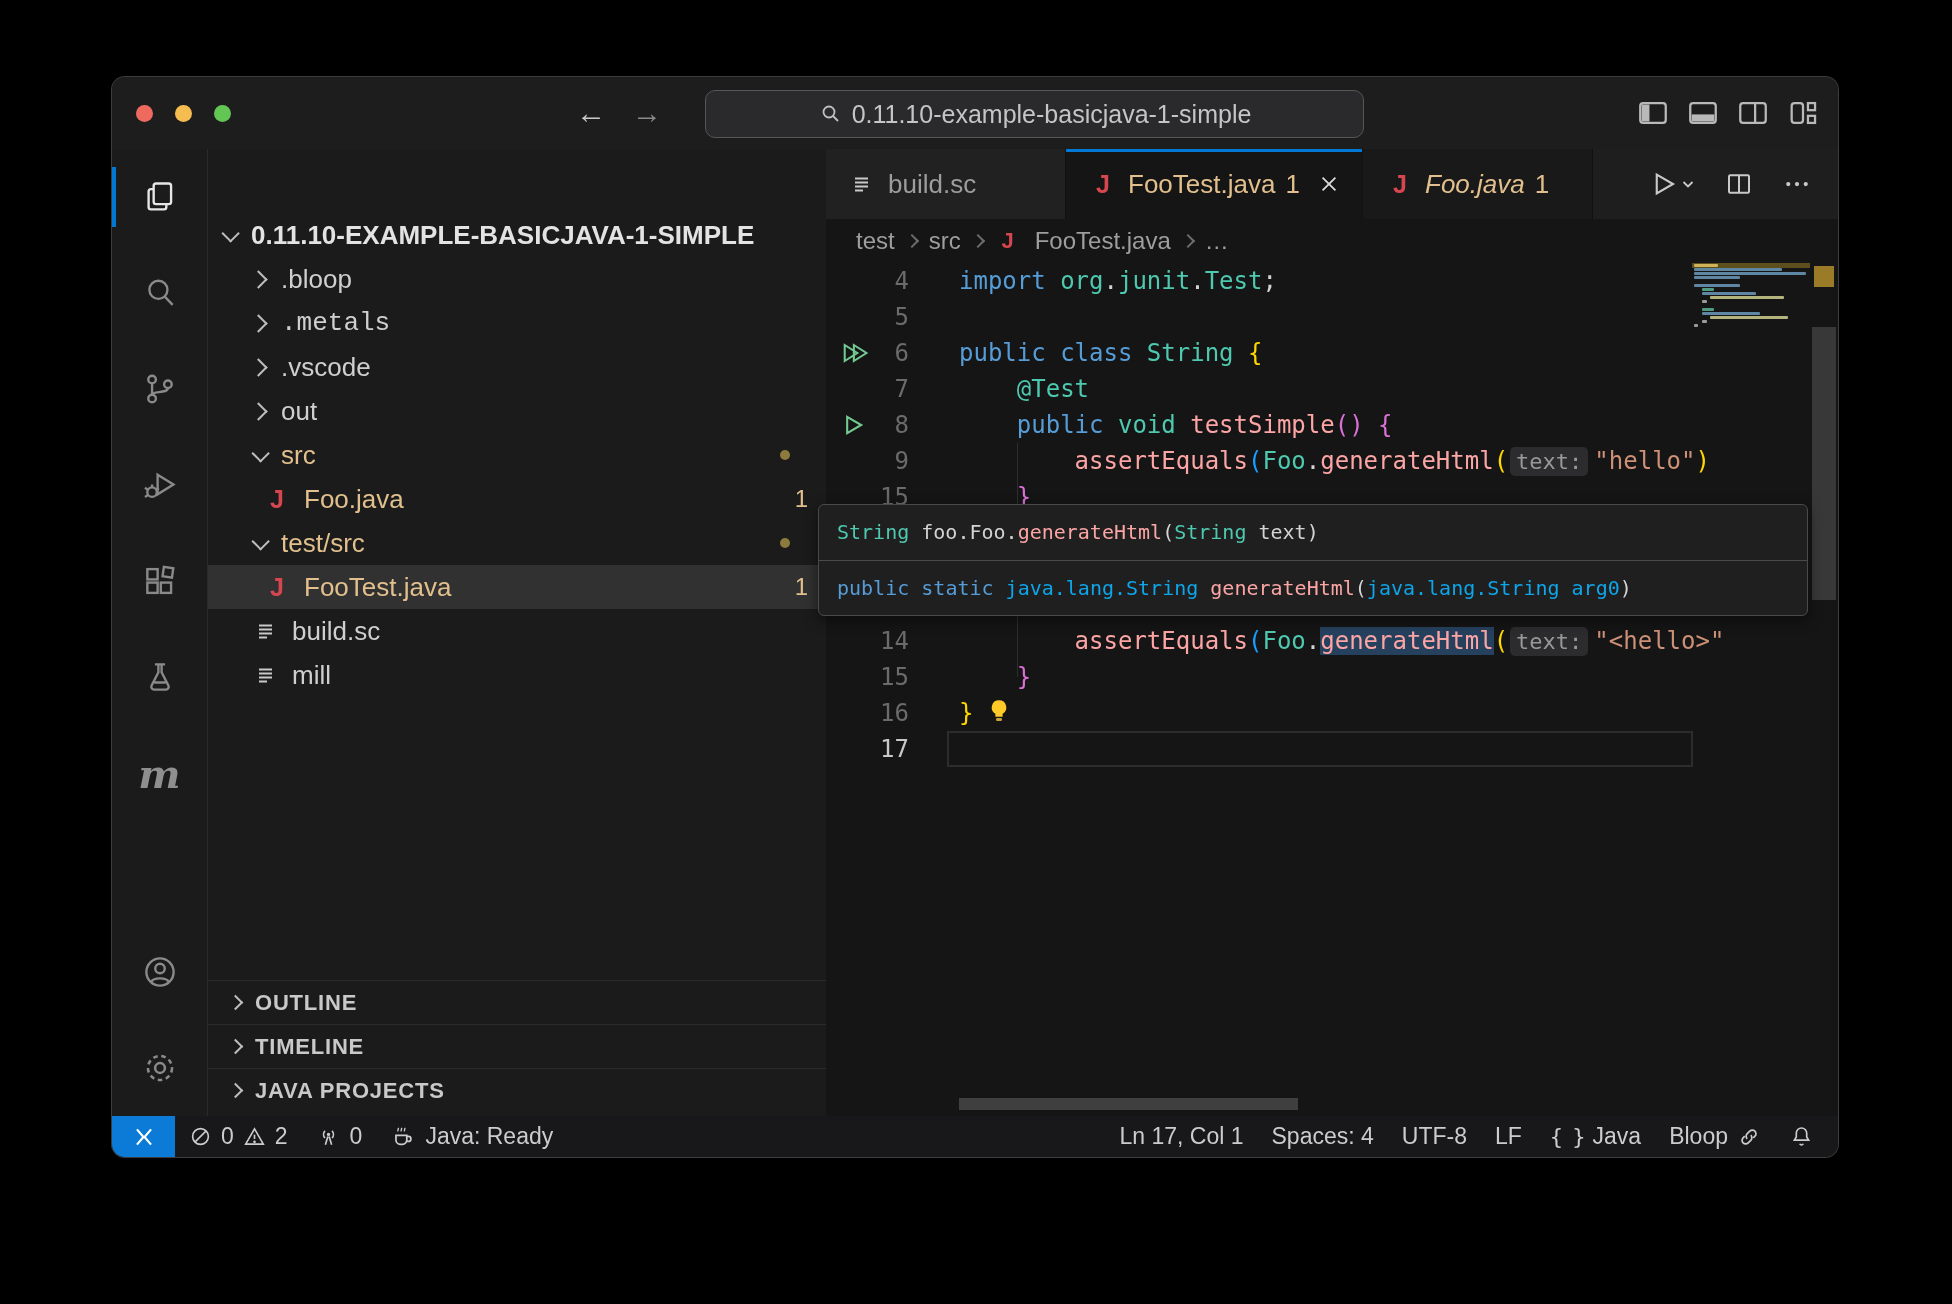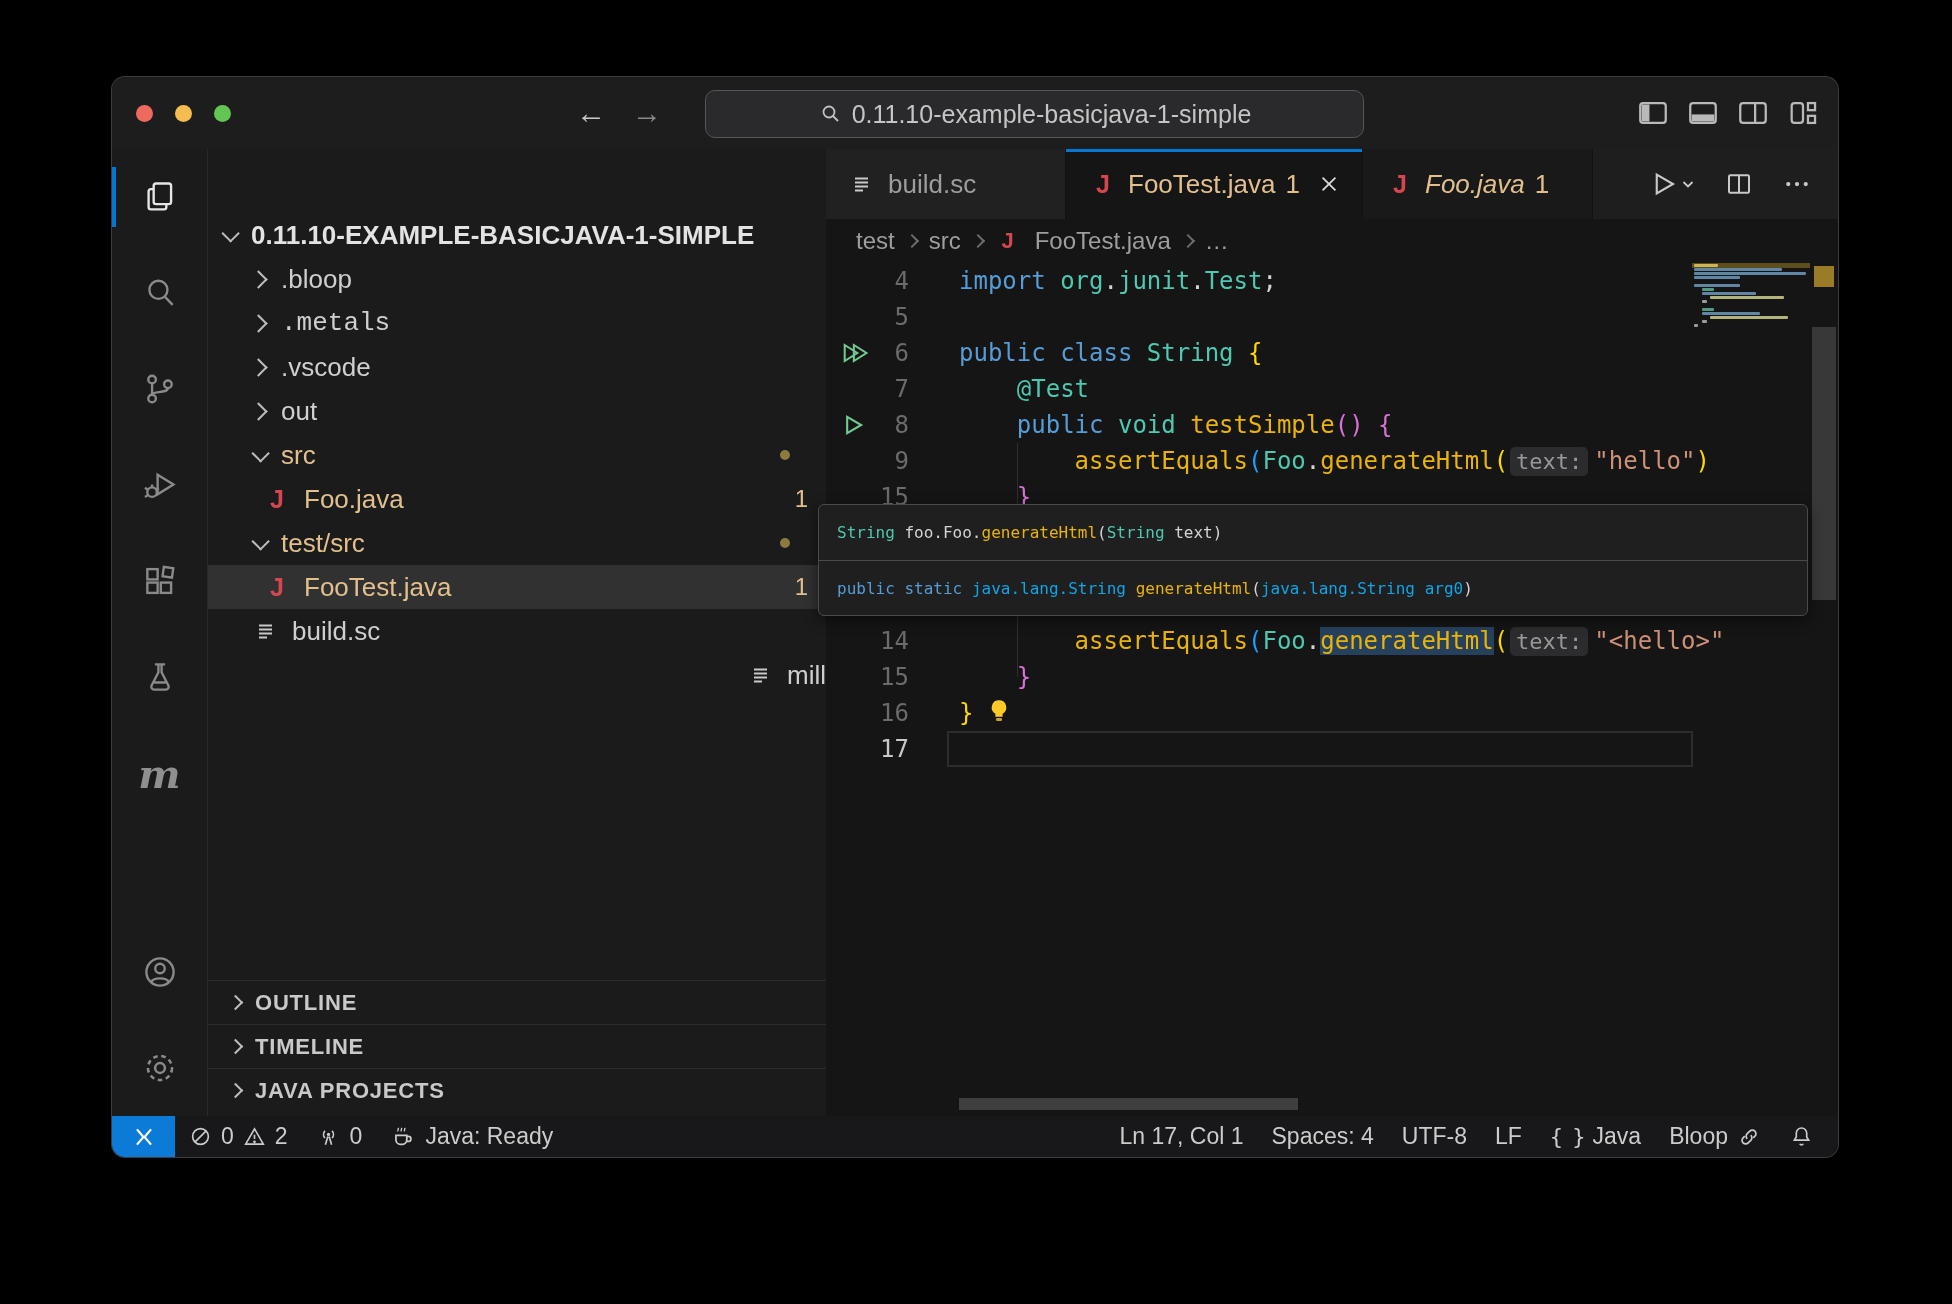--- a/index.html
+++ b/index.html
@@ -71,39 +71,39 @@
   .bc-sep{width:8px;height:8px;border-right:2px solid #6d6d6d;border-bottom:2px solid #6d6d6d;transform:rotate(-45deg);flex:none;}
   .breadcrumbs .jicon{margin-right:2px;font-size:22px;}
   
   .editor{position:absolute;left:0;top:114px;right:0;bottom:0;background:#151516;overflow:hidden;}
   .indent-guide{position:absolute;left:191px;top:180px;width:1px;height:234px;background:#2e2e2e;}
   .curline{position:absolute;left:121px;top:468px;width:746px;height:36px;border:2px solid #2c2c2c;box-sizing:border-box;}
   .cline{position:absolute;left:0;right:146px;height:36px;display:flex;}
   .ln{width:83px;text-align:right;font-family:"DejaVu Sans Mono",monospace;font-size:24px;line-height:36px;color:#6b6b6b;flex:none;}
   .ln.cur{color:#c8c8c8;}
   .codetxt{position:absolute;left:133px;top:0;white-space:pre;font-family:"DejaVu Sans Mono",monospace;font-size:24px;line-height:36px;}
-  .tk-k{color:#569cd6}.tk-t{color:#4ec9b0}.tk-fn{color:#eab308}.tk-w{color:#d4d4d4}
+  .tk-k{color:#569cd6}.tk-t{color:#4ec9b0}.tk-fn{color:#fca5a5}.tk-w{color:#d4d4d4}
   .tk-s{color:#ce9178}.tk-b1{color:#ffd700}.tk-b2{color:#da70d6}.tk-b3{color:#179fff}.tk-pm{color:#0ea5e9}
   .tk-inlay{background:#2c2c2e;color:#989898;border-radius:5px;padding:2px 6px;margin:0 6px 0 2px;font-size:22px;}
   .tk-hl{background:#26415e;}
   .gutterdeco{position:absolute;left:13px;width:40px;height:36px;display:flex;align-items:center;color:#73c991;}
   .bulb{display:inline-block;margin-left:12px;vertical-align:-4px;}
   
   .minimap{position:absolute;right:28px;top:0;width:118px;height:400px;}
   .mmrow{position:absolute;height:3px;border-radius:1px;}
   .mm-b{background:#5f86a3}.mm-t{background:#4f9a83}.mm-y{background:#b3b37e}.mm-g{background:#9a9a9a}
   .mm-selbg{position:absolute;left:0;width:118px;height:5px;background:#5d4f1d;}
   .mm-selbar{background:#cdb35a;}
   .vscroll{position:absolute;right:0;top:0;bottom:0;width:28px;}
   .vthumb{position:absolute;left:2px;right:2px;top:64px;height:273px;background:#383838;}
   .vmarker{position:absolute;left:4px;width:20px;top:3px;height:21px;background:#9a7b28;}
   .hscroll{position:absolute;left:133px;top:835px;width:339px;height:12px;background:#3f3f3f;}
   
   .tooltip{position:absolute;left:706px;top:427px;width:990px;height:112px;background:#1f1f20;border:1px solid #4a4a4a;
-           border-radius:6px;z-index:60;font-family:"DejaVu Sans Mono",monospace;font-size:16px;box-sizing:border-box;
+           border-radius:6px;z-index:60;font-family:"DejaVu Sans Mono",monospace;font-size:20px;box-sizing:border-box;
            box-shadow:0 4px 14px rgba(0,0,0,.5);overflow:hidden;}
   .tt-row{height:55px;line-height:55px;padding-left:18px;white-space:pre;}
   .tt-row + .tt-row{border-top:1px solid #4a4a4a;}
   
   .statusbar{position:absolute;left:0;bottom:0;right:0;height:41px;background:#18181a;display:flex;align-items:center;
              font-size:23px;color:#cccccc;}
   .remotechip{width:63px;height:41px;background:#0b7bd7;color:#fff;display:flex;align-items:center;justify-content:center;flex:none;}
   .stitem{display:flex;align-items:center;gap:9px;padding:0 14px;height:41px;white-space:nowrap;}
   .stleft{display:flex;align-items:center;}
   .stright{margin-left:auto;display:flex;align-items:center;padding-right:10px;}
@@ -285,21 +285,21 @@
               <span class="badge1">1</span>
             </div>
             <div class="trow" style="padding-left: 46px;">
               <span class="sicon" style="display: inline-flex;">
                 <svg width="24" height="24" viewBox="0 0 24 24" fill="none" stroke="currentColor" stroke-width="2">
                   <path d="M5 6.5h13M5 10.5h13M5 14.5h13M5 18.5h8" stroke-width="1.8"></path>
                 </svg>
               </span>
               <span class="label">build.sc</span>
             </div>
-            <div class="trow" style="padding-left: 46px; justify-content: flex-end;">
+            <div class="trow" style="padding-left: 46px;">
               <span class="sicon" style="display: inline-flex;">
                 <svg width="24" height="24" viewBox="0 0 24 24" fill="none" stroke="currentColor" stroke-width="2">
                   <path d="M5 6.5h13M5 10.5h13M5 14.5h13M5 18.5h8" stroke-width="1.8"></path>
                 </svg>
               </span>
               <span class="label">mill</span>
             </div>
           </div>
         <div class="sb-sections" id="sections">
             <div class="sectrow">

